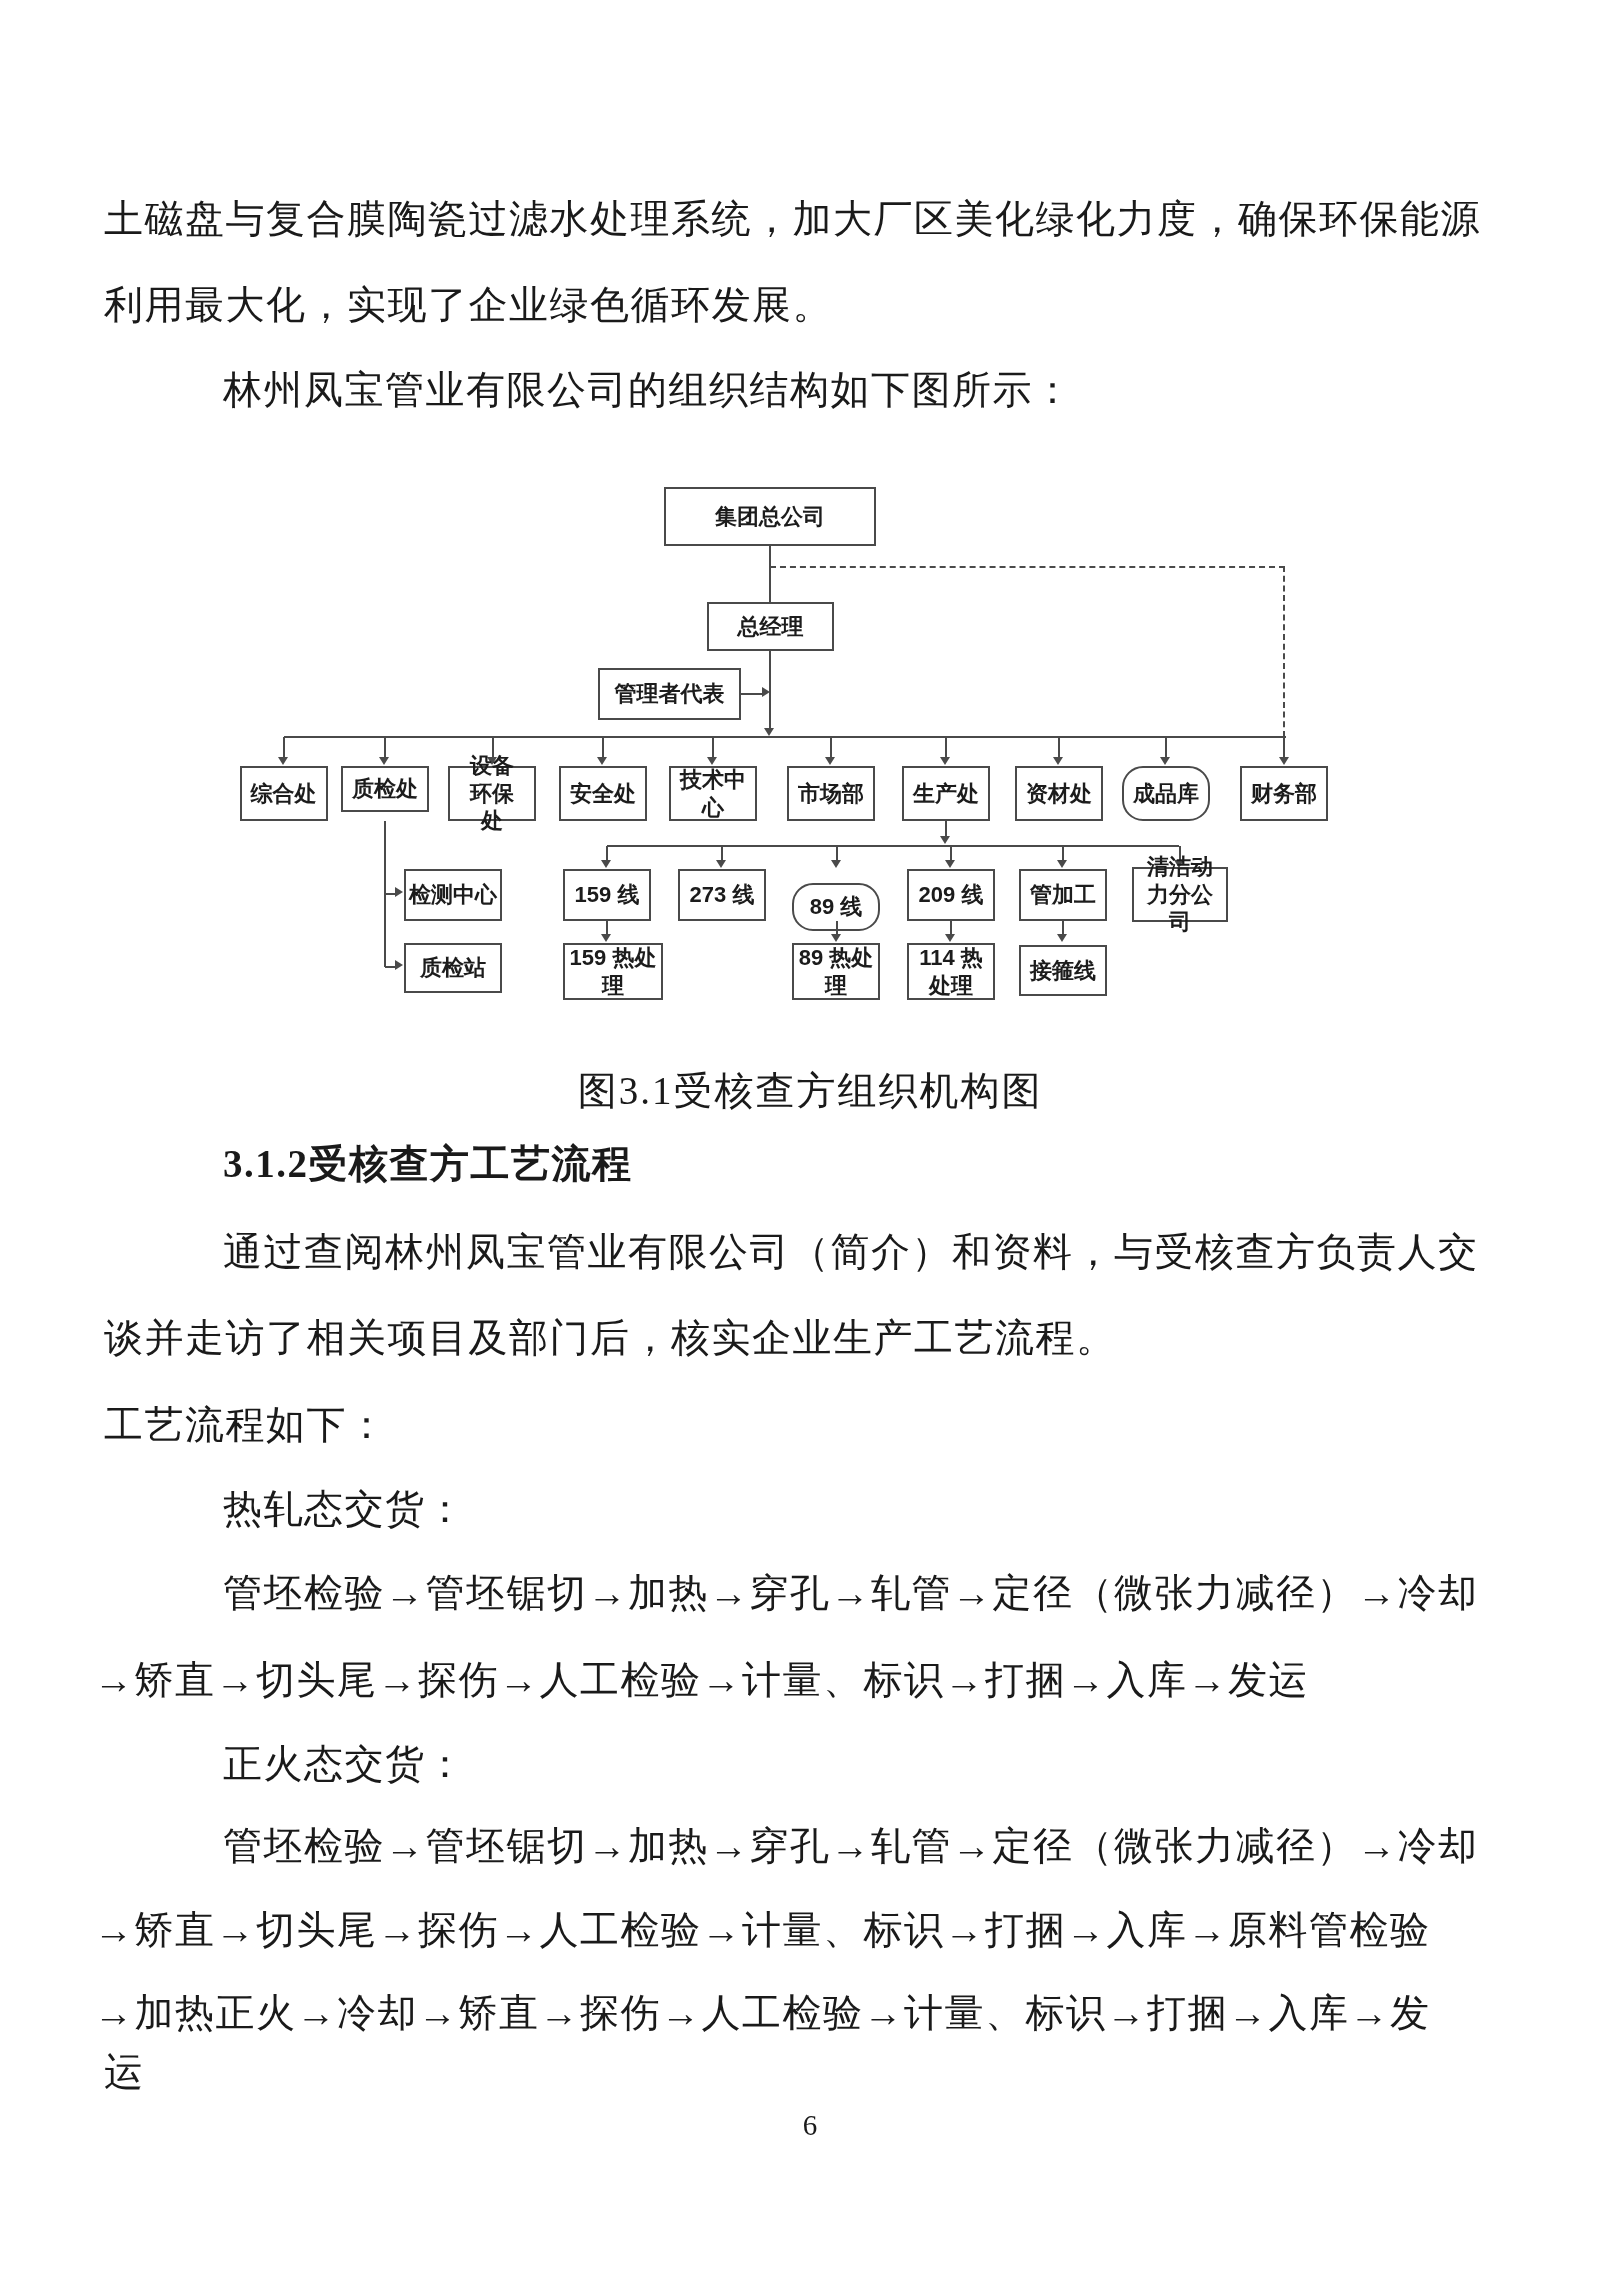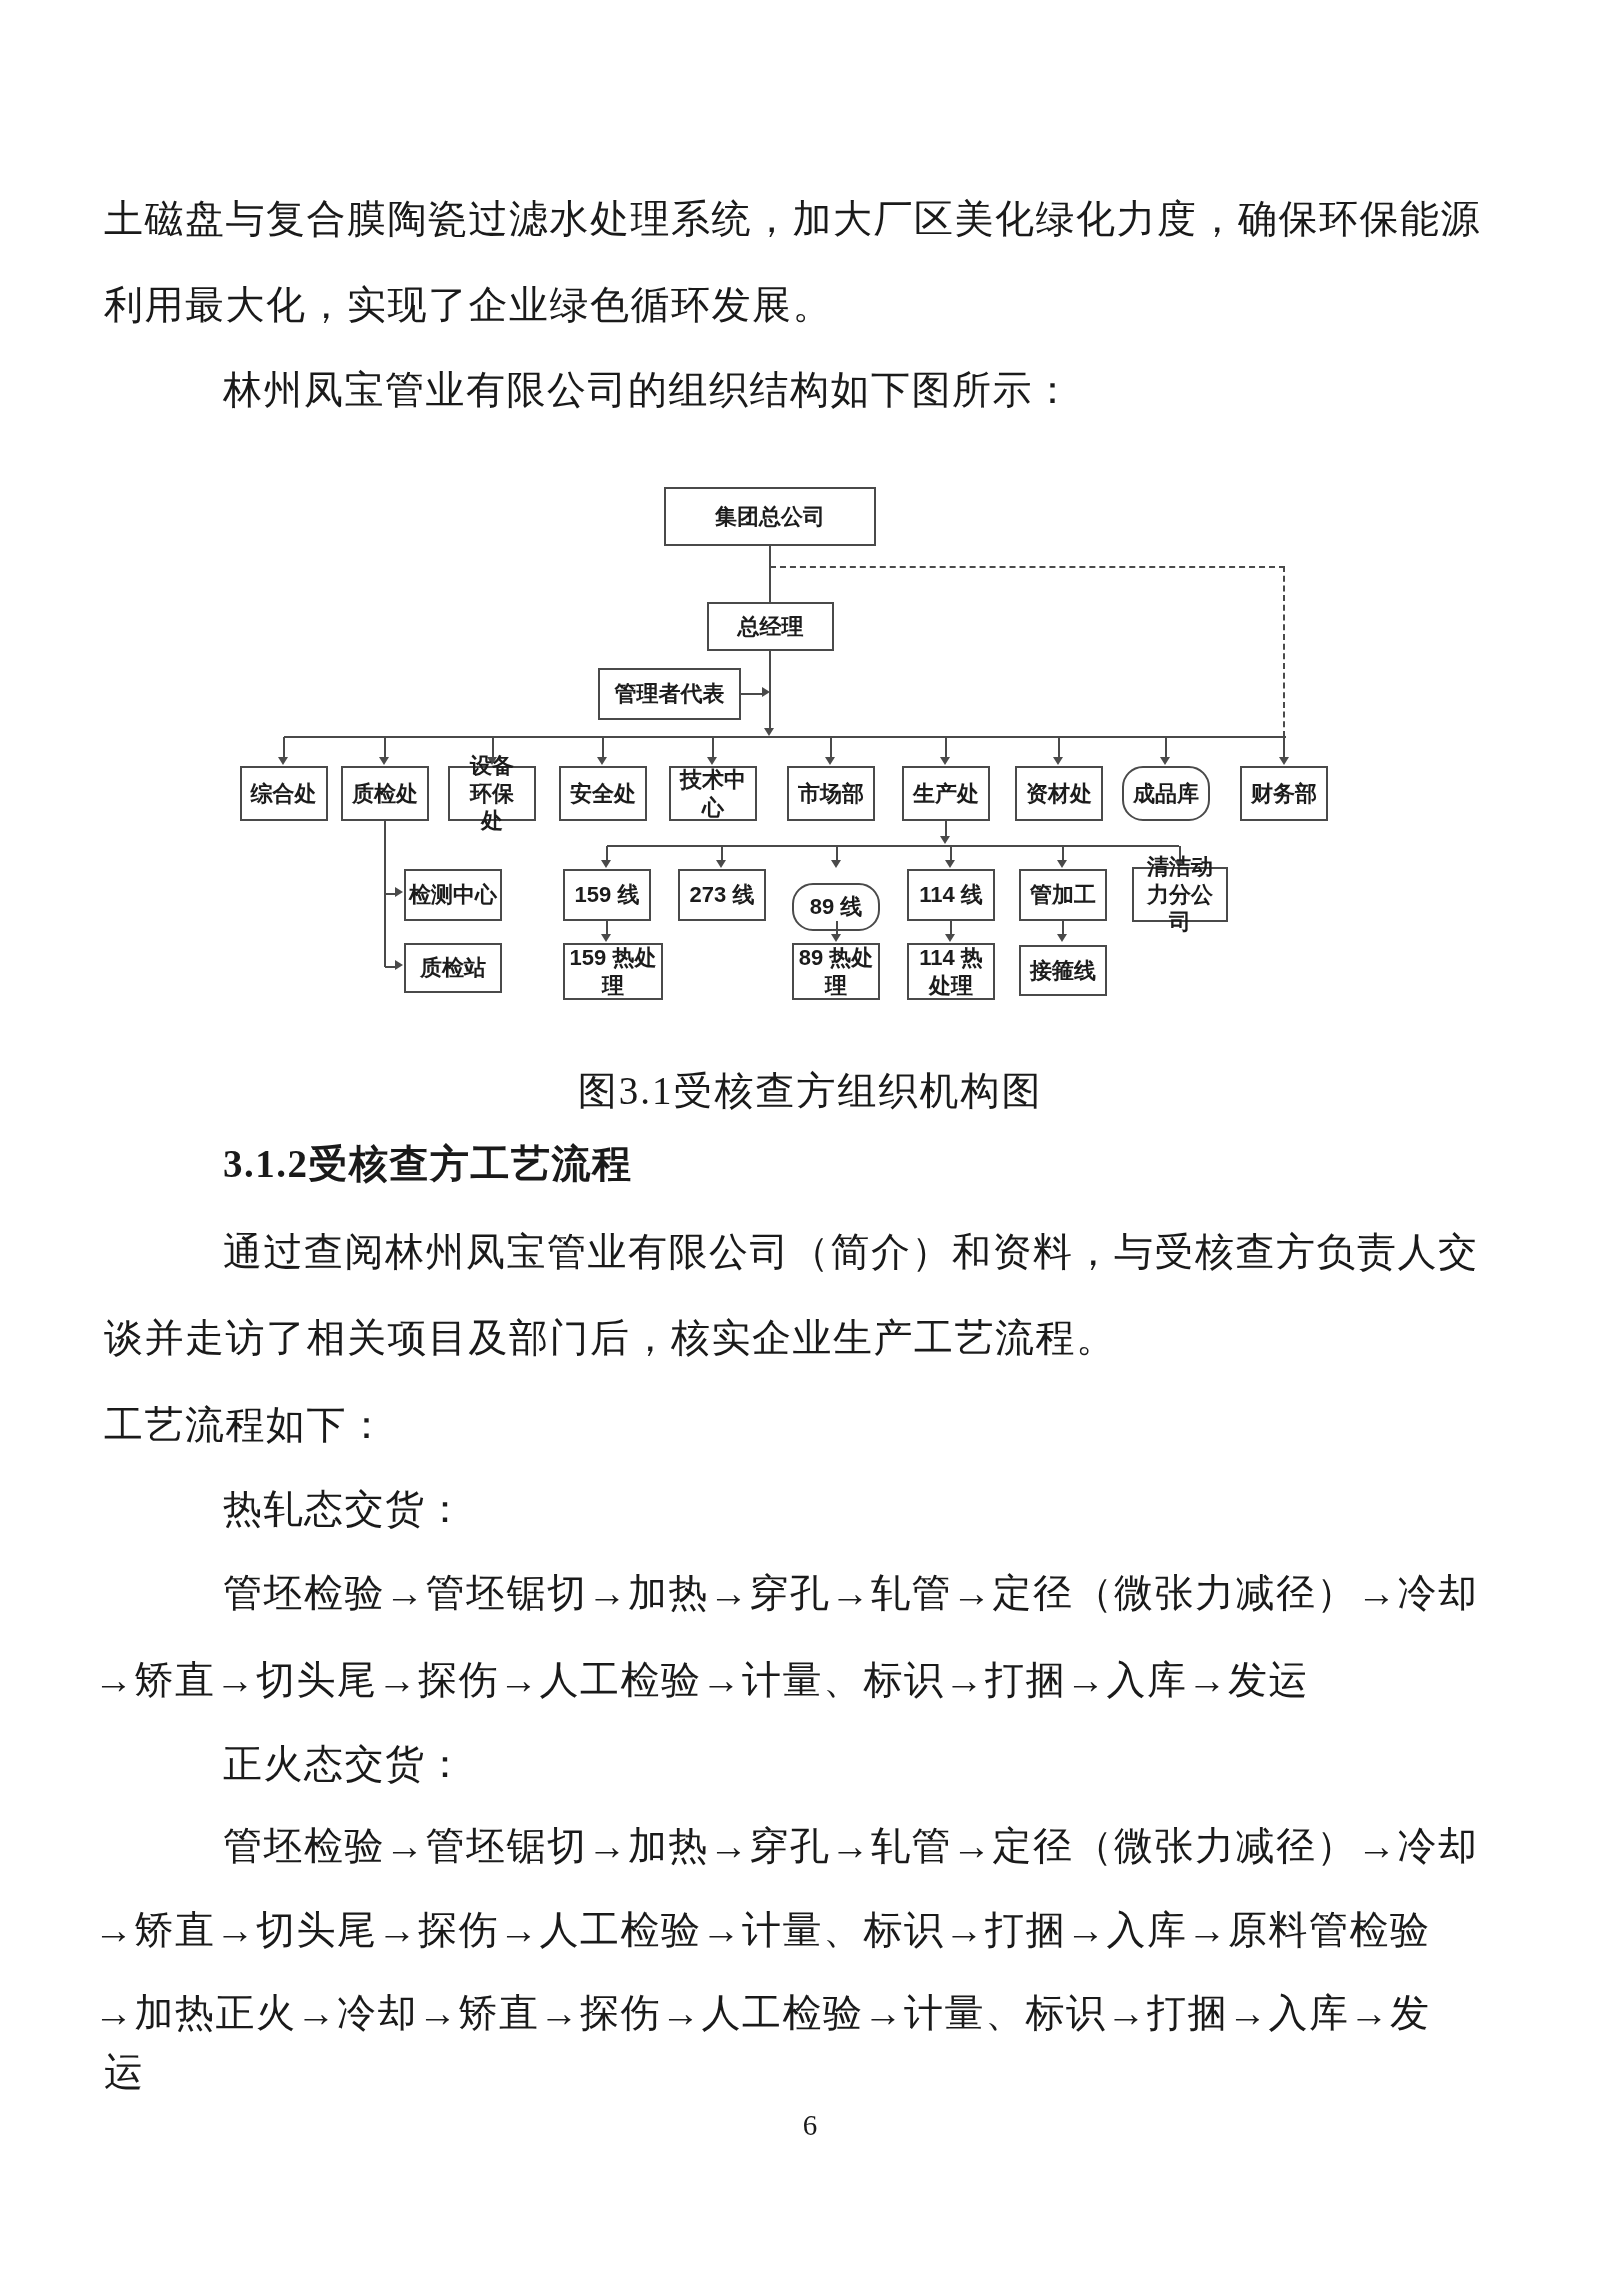--- a/index.html
+++ b/index.html
@@ -68,21 +68,21 @@
     <div class="vl" style="left:724px; top:257px; height:20.6px;"></div>
       <div class="ad" style="left:719px; top:277px;"></div>
     <div class="vl" style="left:837px; top:257px; height:20.6px;"></div>
       <div class="ad" style="left:832px; top:277px;"></div>
     <div class="vl" style="left:944px; top:257px; height:20.6px;"></div>
       <div class="ad" style="left:939px; top:277px;"></div>
     <div class="vl" style="left:1062px;top:257px; height:20.6px;"></div>
       <div class="ad" style="left:1058px;top:277px;"></div>
 
     <div class="b" style="left:18.6px;   top:286px; width:88px; height:55px;">综合处</div>
-    <div class="b" style="left:120px;  top:286px; width:88px; height:55px;">质检处</div>
+    <div class="b" style="left:120px;  top:286px; width:88px; height:46px;">质检处</div>
     <div class="b narrow" style="left:227px; top:286px; width:88px; height:55px;">设备环保处</div>
     <div class="b" style="left:338px;  top:286px; width:88px; height:55px;">安全处</div>
     <div class="b" style="left:448px;  top:286px; width:88px; height:55px;">技术中心</div>
     <div class="b" style="left:566px;  top:286px; width:88px; height:55px;">市场部</div>
     <div class="b" style="left:681px;  top:286px; width:88px; height:55px;">生产处</div>
     <div class="b" style="left:794px;  top:286px; width:88px; height:55px;">资材处</div>
     <div class="b" style="left:901px;  top:286px; width:88px; height:55px;border-radius:21px;">成品库</div>
     <div class="b" style="left:1019px; top:286px; width:88px; height:55px;">财务部</div>
 
     <div class="vl" style="left:163px; top:341px; height:146px;"></div>
@@ -105,21 +105,21 @@
     <div class="vl" style="left:729px; top:366px; height:14.7px;"></div>
       <div class="ad" style="left:724px; top:380px;"></div>
     <div class="vl" style="left:841px; top:366px; height:14.7px;"></div>
       <div class="ad" style="left:836px; top:380px;"></div>
     <div class="vl" style="left:958px; top:366px; height:14.7px;"></div>
       <div class="ad" style="left:953px; top:380px;"></div>
 
     <div class="b" style="left:342px; top:389px; width:88px; height:52px;">159 线</div>
     <div class="b" style="left:457px; top:389px; width:88px; height:52px;">273 线</div>
     <div class="b" style="left:571px; top:403px; width:88px; height:48px;border-radius:21px;">89 线</div>
-    <div class="b" style="left:686px; top:389px; width:88px; height:52px;">114 线</div>
+    <div class="b" style="left:686px; top:389px; width:88px; height:52px;">209 线</div>
     <div class="b" style="left:798px; top:389px; width:88px; height:52px;">管加工</div>
     <div class="b narrow" style="left:911px; top:387px; width:96px; height:55px;">清洁动力分公司</div>
 
     <div class="vl" style="left:385px; top:441px; height:12.7px;"></div>
       <div class="ad" style="left:380px; top:454px;"></div>
     <div class="vl" style="left:615px; top:441px; height:12.7px;"></div>
       <div class="ad" style="left:610px; top:454px;"></div>
     <div class="vl" style="left:729px; top:441px; height:12.7px;"></div>
       <div class="ad" style="left:724px; top:454px;"></div>
     <div class="vl" style="left:841px; top:441px; height:12.7px;"></div>

